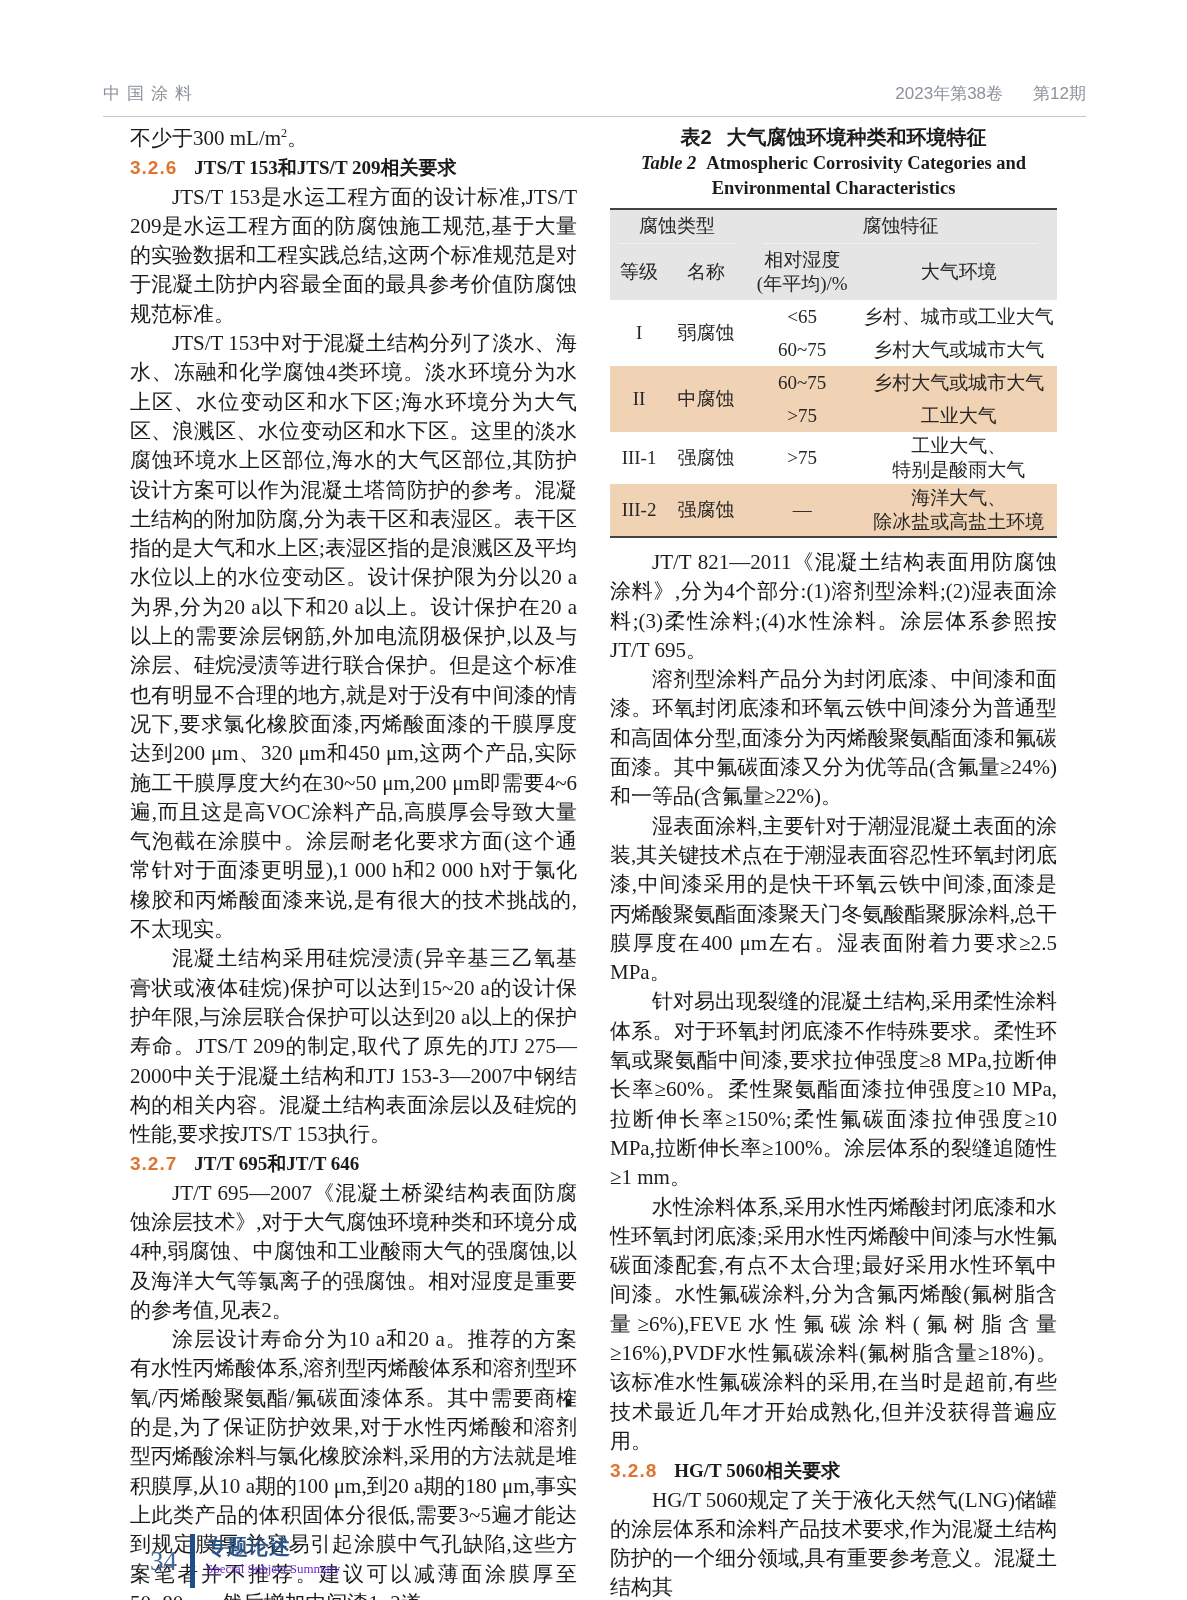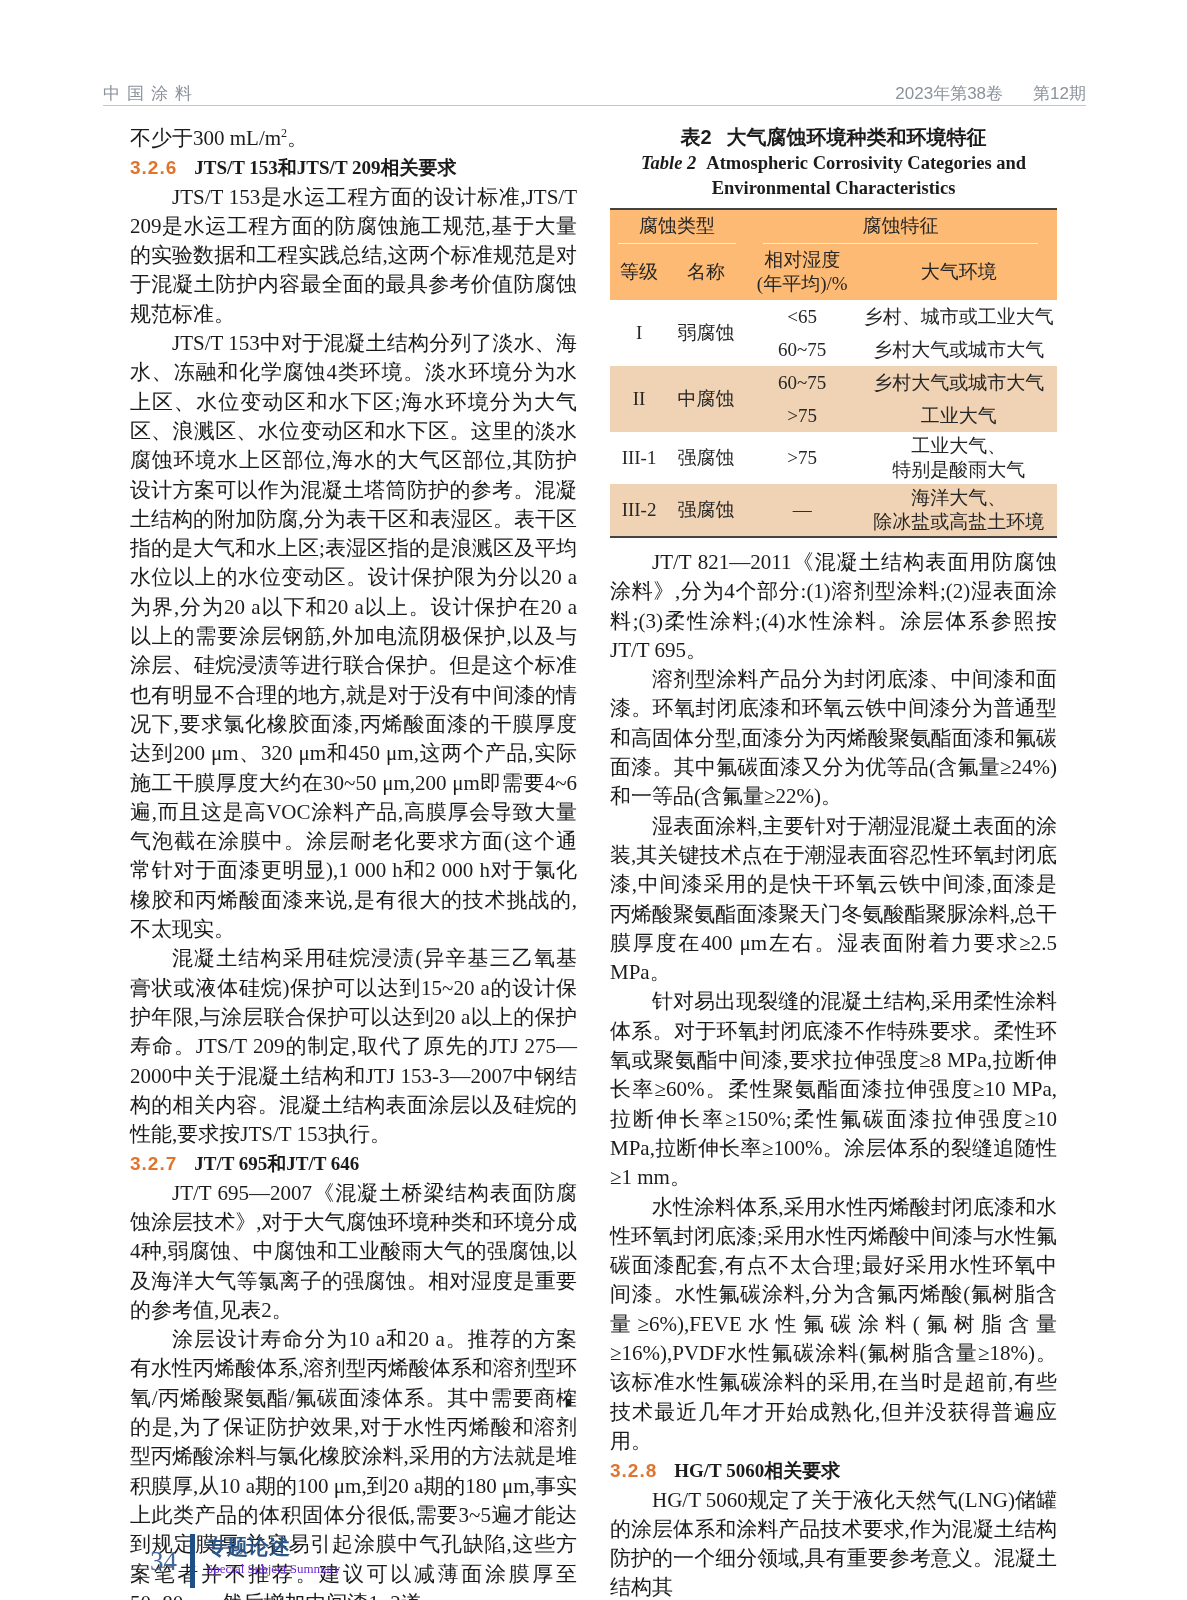--- a/index.html
+++ b/index.html
@@ -5,21 +5,21 @@
   html,body { margin:0; padding:0; }
   body {
     width:1187px; height:1600px; position:relative; overflow:hidden;
     background:#ffffff; color:#1b1b1b;
     font-family:"Liberation Serif","DejaVu Serif",serif;
   }
   
   .page-header {
     position:absolute; left:103px; right:101px; top:82px;
     display:flex; justify-content:space-between; align-items:flex-end;
-    border-bottom:1px solid #c2c7cc;
+    padding-bottom:11px; border-bottom:1px solid #c2c7cc;
     color:#8b929b; font-size:17px;
     font-family:"Liberation Sans","DejaVu Sans",sans-serif;
   }
   .journal-name { letter-spacing:7px; }
   .issue-no { margin-left:30px;text-align:right; }
   
   .columns {
     position:absolute; top:124px; left:130px; width:927px;
     display:flex; gap:33px;
   }
@@ -42,21 +42,21 @@
     text-align:center; font-weight:bold; font-size:18.5px; line-height:25px;
     font-family:"Liberation Serif","DejaVu Serif",serif;
   }
   .cap-en-label { margin-right:10px;font-style:italic; }
   table.t2 {
     width:100%; border-collapse:collapse; margin-top:7px;
     border-top:2px solid #434343; border-bottom:2px solid #434343;
     font-size:19px; text-align:center; color:#262626;
   }
   table.t2 th, table.t2 td { font-weight:normal; padding:0; vertical-align:middle; line-height:24px; }
-  tr.hdr { background:#fdba74; }
+  tr.hdr { background:#e5e5e5; }
   .group-span {
     display:block; width:88%; margin:0 auto;
     padding:4px 0 5px; border-bottom:1.5px solid #f8efe4;
   }
   tr.hdr2 th { height:56px; }
   tr.sub td  { height:33px; }
   tr.tall td { height:52px; }
   tr.r-white { background:#ffffff; }
   tr.r-peach { background:#f0d3b4; }
   

